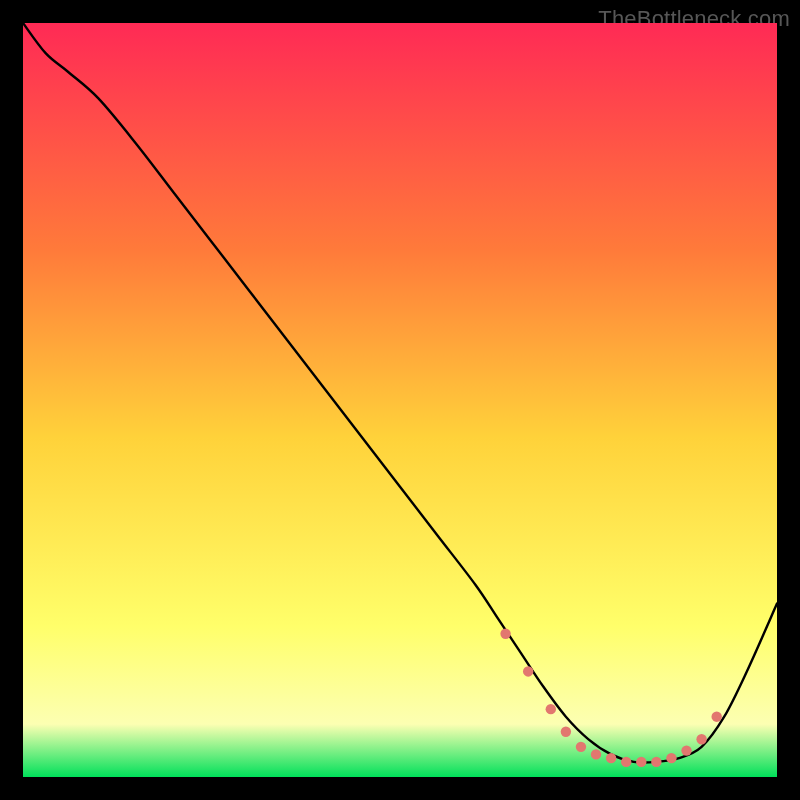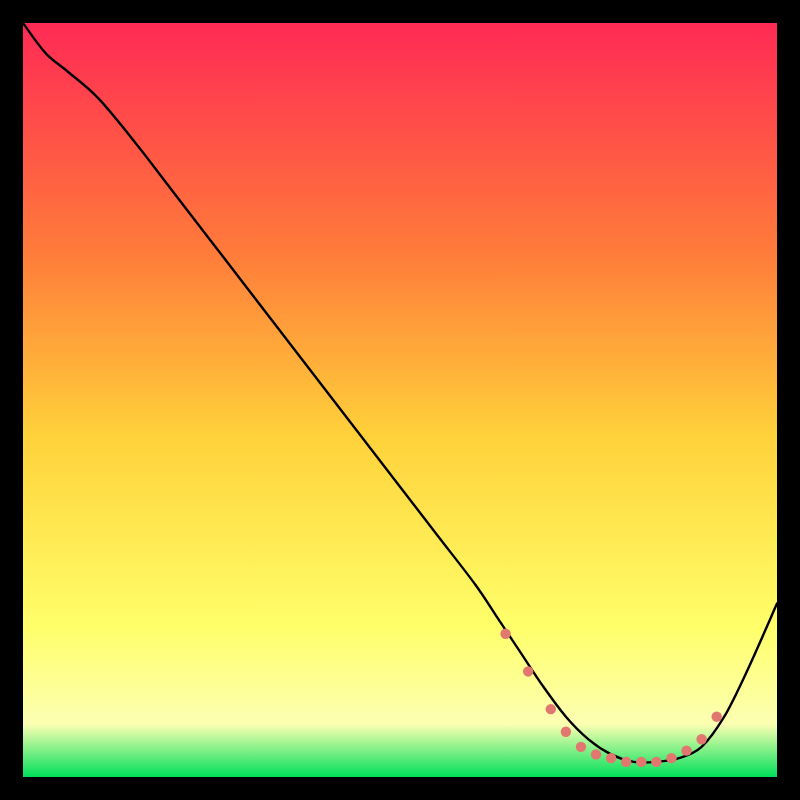--- a/index.html
+++ b/index.html
@@ -5,20 +5,21 @@
   * { margin: 0; padding: 0; box-sizing: border-box; }
   html, body { width: 800px; height: 800px; overflow: hidden; background: #000; font-family: Arial, Helvetica, sans-serif; }
   .stage { position: relative; width: 800px; height: 800px; background: #000; }
   .watermark { position: absolute; top: 6px; right: 10px; color: #575757; font-size: 22px; font-weight: 400; letter-spacing: 0.2px; }
   .plot-wrap { position: absolute; left: 23px; top: 23px; width: 754px; height: 754px; }
   svg { display: block; }
 </style>
 </head>
 <body>
 <div class="stage">
+  <div class="watermark">TheBottleneck.com</div>
   <div class="plot-wrap">
     <svg id="plot-svg" width="754" height="754" viewBox="0 0 754 754">
         <defs>
           <linearGradient id="bg-grad" x1="0" y1="0" x2="0" y2="1">
             <stop offset="0%" stop-color="#ff2a55"></stop>
             <stop offset="30%" stop-color="#ff7a3a"></stop>
             <stop offset="55.00000000000001%" stop-color="#ffd23a"></stop>
             <stop offset="80%" stop-color="#ffff6a"></stop>
             <stop offset="93%" stop-color="#fcffb2"></stop>
             <stop offset="100%" stop-color="#00e05a"></stop>

